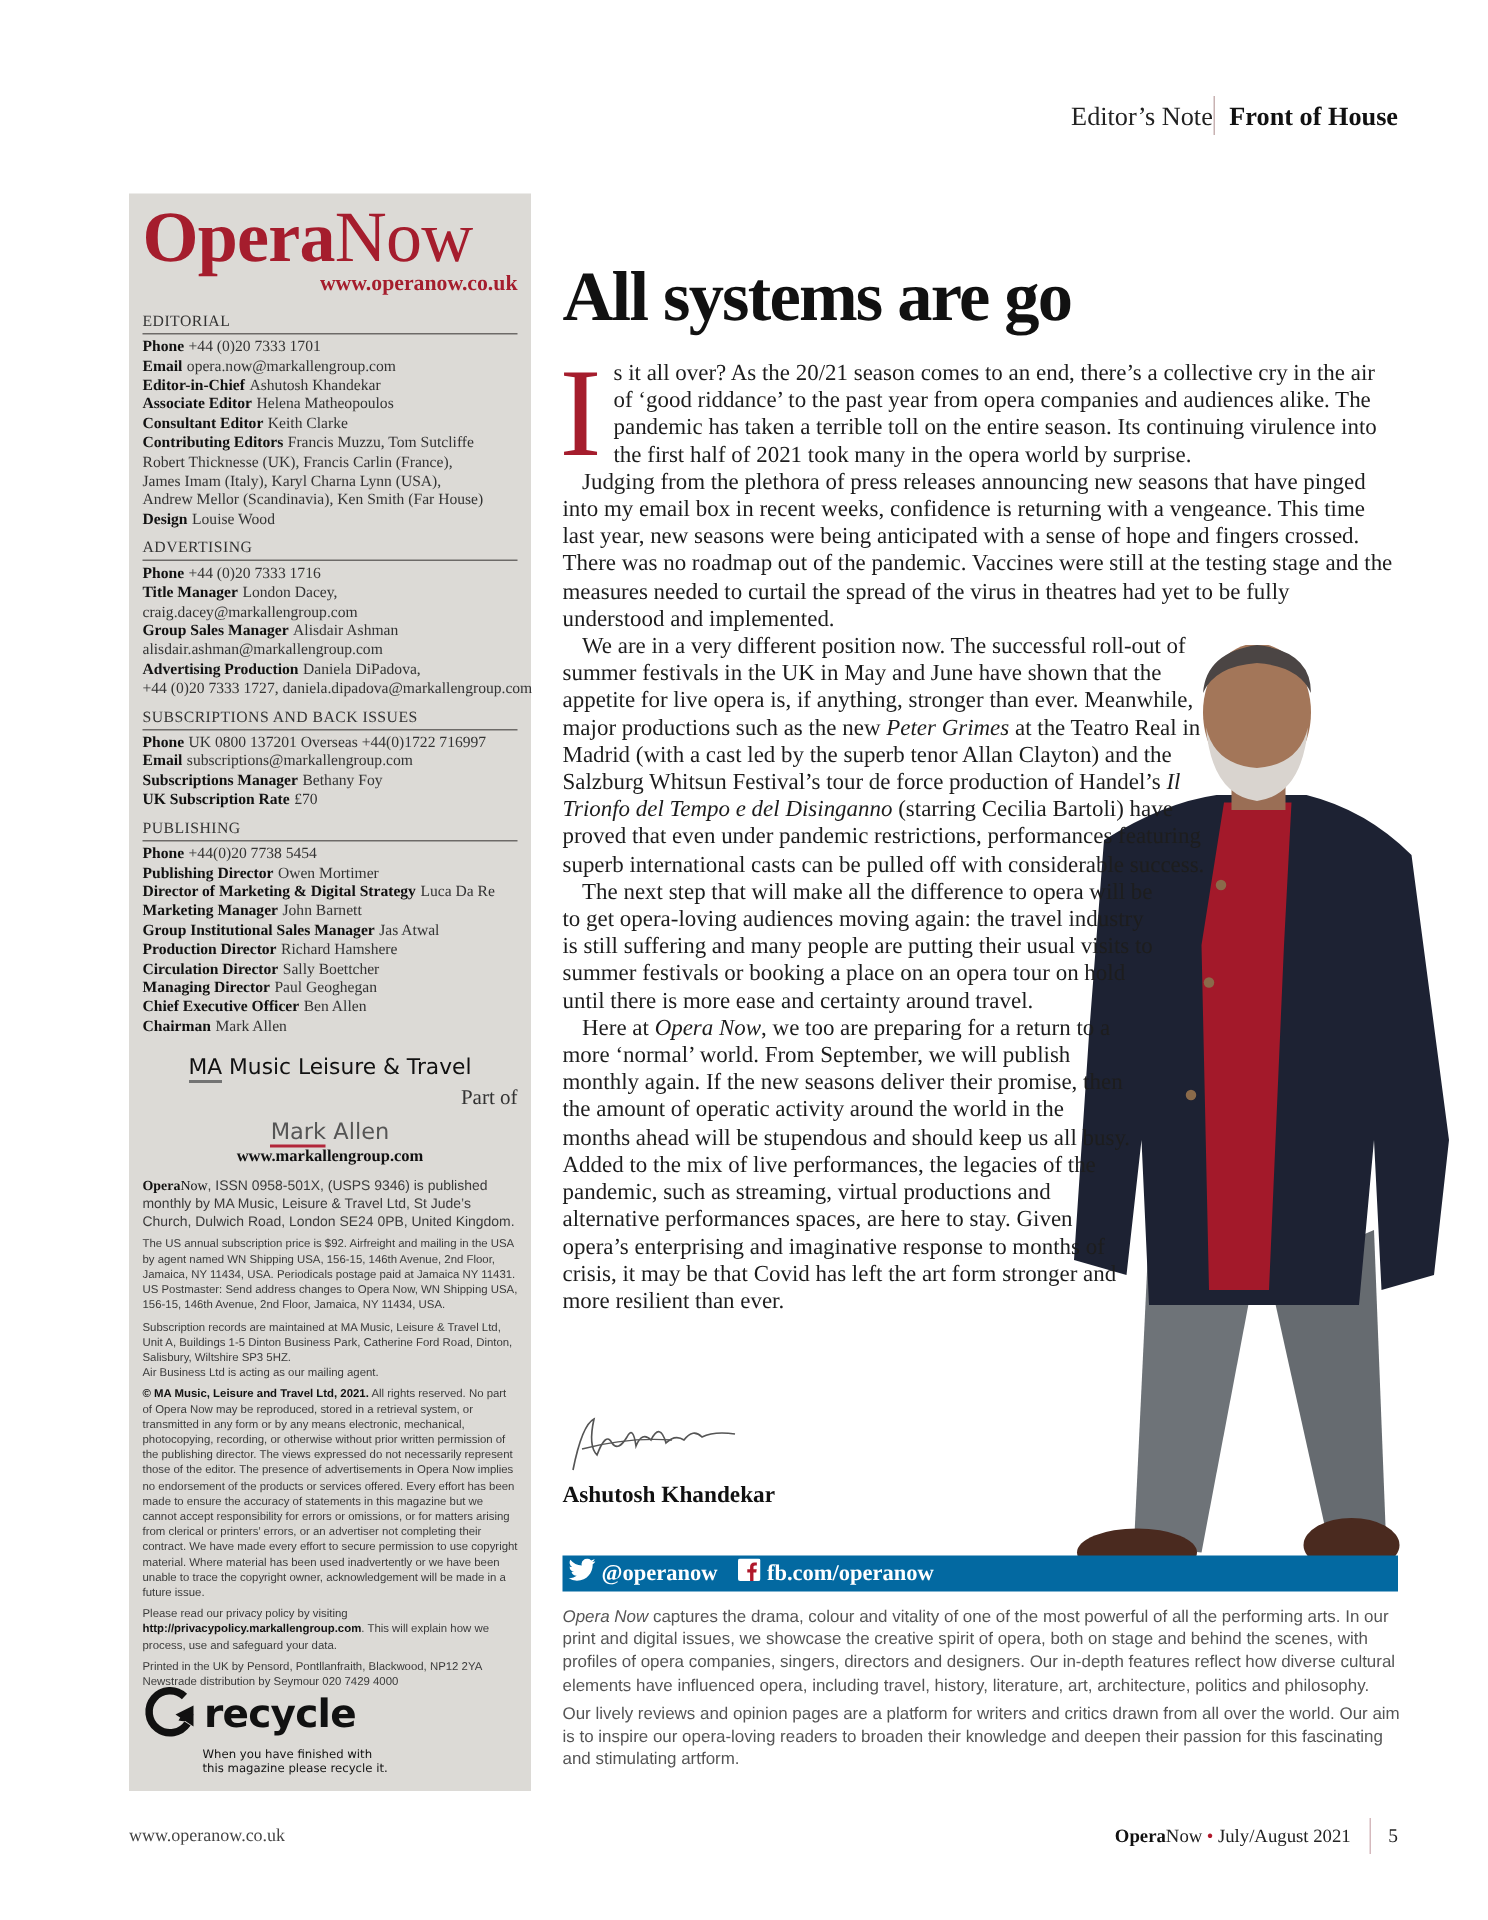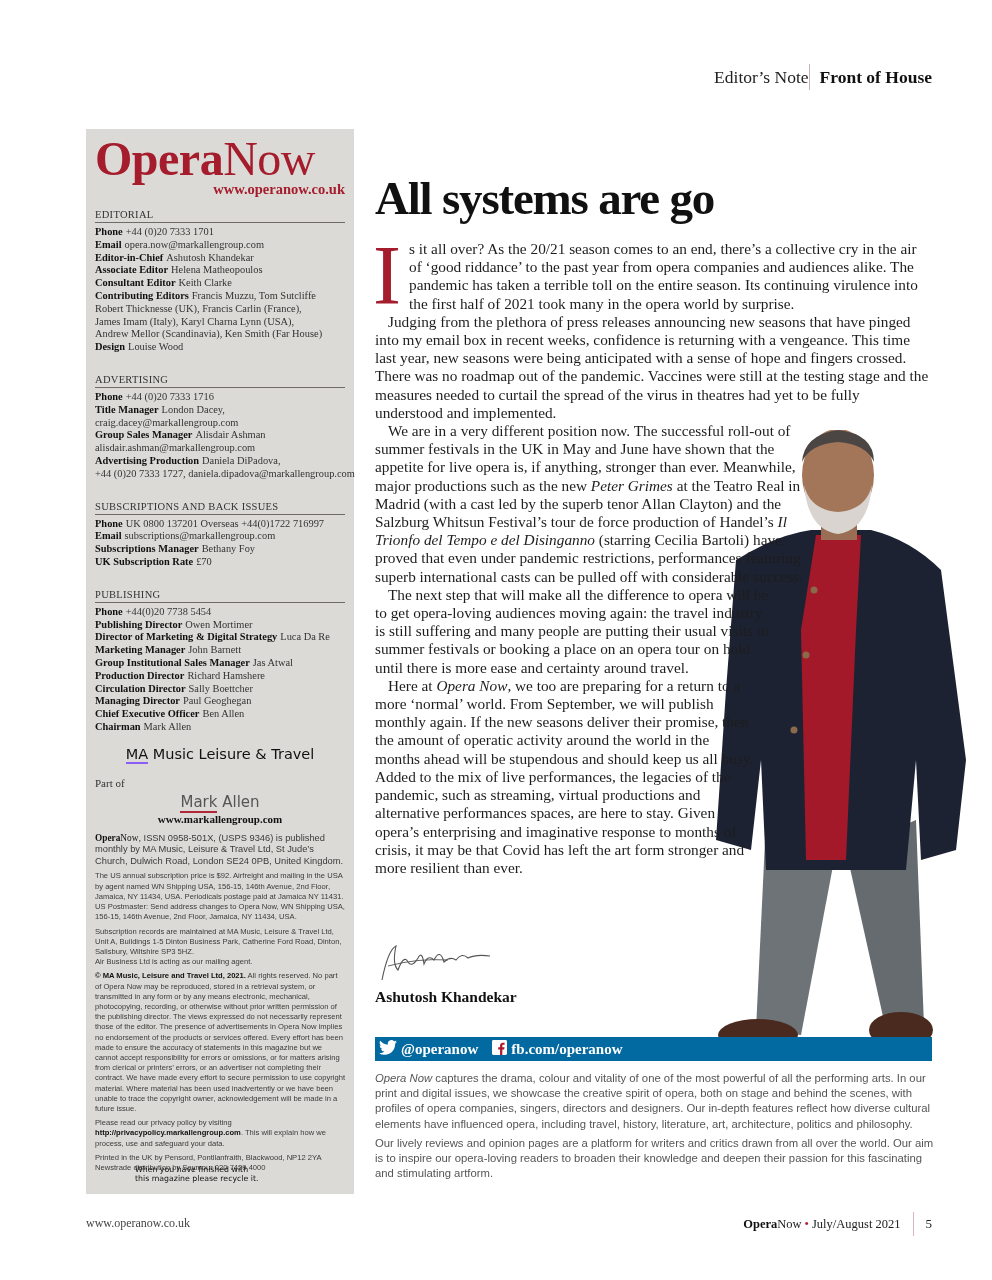--- a/index.html
+++ b/index.html
@@ -11,27 +11,27 @@
   .page-header .section { color: #222; }
   .page-header .divider { width: 1px; height: 26px; background: #c8b2b2; margin: 0 10px 0 0; }
   .page-header .subsection { font-weight: bold; color: #111; }
 
   
   .sidebar { position: absolute; left: 86px; top: 129px; width: 268px; height: 1065px; background: #dcdad6; padding: 6px 9px 0 9px; }
   .logo { display: flex; align-items: baseline; font-size: 48px; line-height: 48px; color: #a51d2d; letter-spacing: -0.5px; margin-left: 0; }
   .logo .opera { font-weight: bold; }
   .logo .now { font-weight: normal; }
   .logo-url { text-align: right; font-weight: bold; color: #a51d2d; font-size: 14.5px; line-height: 16px; margin-top: -2px; margin-right: 0; }
-  .sb-section { margin-top: 20px; }
+  .sb-section { margin-top: 6px; }
   .sb-heading { font-size: 10.5px; letter-spacing: 0.3px; color: #333; padding-bottom: 2px; border-bottom: 1.5px solid #6d6a68; margin-bottom: 3px; }
   .sb-line { font-size: 10.4px; line-height: 12.8px; color: #333; white-space: nowrap; }
   .sb-line b { color: #111; font-weight: bold; margin-right: 3px; }
   .ma-logo { text-align: center; margin-top: 12px; font-family: "DejaVu Sans", sans-serif; font-size: 14.5px; color: #111; }
-  .ma-logo .ma { border-bottom: 2px solid #8b5cf6; }
-  .part-of { text-align: left; font-size: 11px; color: #333; margin-top: 15px; }
+  .ma-logo .ma { border-bottom: 2px solid #737373; }
+  .part-of { text-align: right; font-size: 14px; color: #333; margin-top: 5px; }
   .markallen { text-align: center; font-family: "DejaVu Sans", sans-serif; font-size: 15px; color: #555; margin-top: 4px; }
   .markallen .mark { border-bottom: 2px solid #b2263a; }
   .ma-url { text-align: center; font-weight: bold; font-size: 11px; color: #111; margin-top: 2px; }
   .fine { font-family: "Liberation Sans", "DejaVu Sans", sans-serif; color: #3a3a3a; }
   .fine-1 { font-size: 9.3px; line-height: 11.6px; margin-top: 8px; }
   .fine-1 b { font-family: "Liberation Serif", serif; color: #111; }
   .fine-s { font-size: 7.6px; line-height: 10.2px; margin-top: 4px; }
   .fine-s b { color: #111; }
   .recycle { position: absolute; left: 9px; bottom: 10px; }
   .recycle-row { display: flex; align-items: center; }
@@ -162,20 +162,30 @@
   </div>
   <div class="fine fine-s">
     <span>Please read our privacy policy by visiting </span><b>http://privacypolicy.markallengroup.com</b><span>. This will explain how we process, use and safeguard your data.</span>
   </div>
   <div class="fine fine-s">
     <span>Printed in the UK by Pensord, Pontllanfraith, Blackwood, NP12 2YA</span><br>
     <span>Newstrade distribution by Seymour 020 7429 4000</span>
   </div>
 
   <div class="recycle">
+    <div class="recycle-row">
+      <span>
+        <svg width="38" height="36" viewBox="0 0 38 36">
+          <path d="M28 8 A14 14 0 1 0 30 26" fill="none" stroke="#111" stroke-width="5"></path>
+          <path d="M22 20 L34 14 L34 28 Z" fill="#111"></path>
+          <path d="M24 24 q4 -8 10 -4 q-2 6 -10 4z" fill="#111"></path>
+        </svg>
+      </span>
+      <span class="recycle-word">recycle</span>
+    </div>
     <div class="recycle-note">
       <span>When you have finished with</span><br>
       <span>this magazine please recycle it.</span>
     </div>
   </div>
 </aside>
 
 <h1 class="headline">All systems are go</h1>
 
 <div class="photo">

